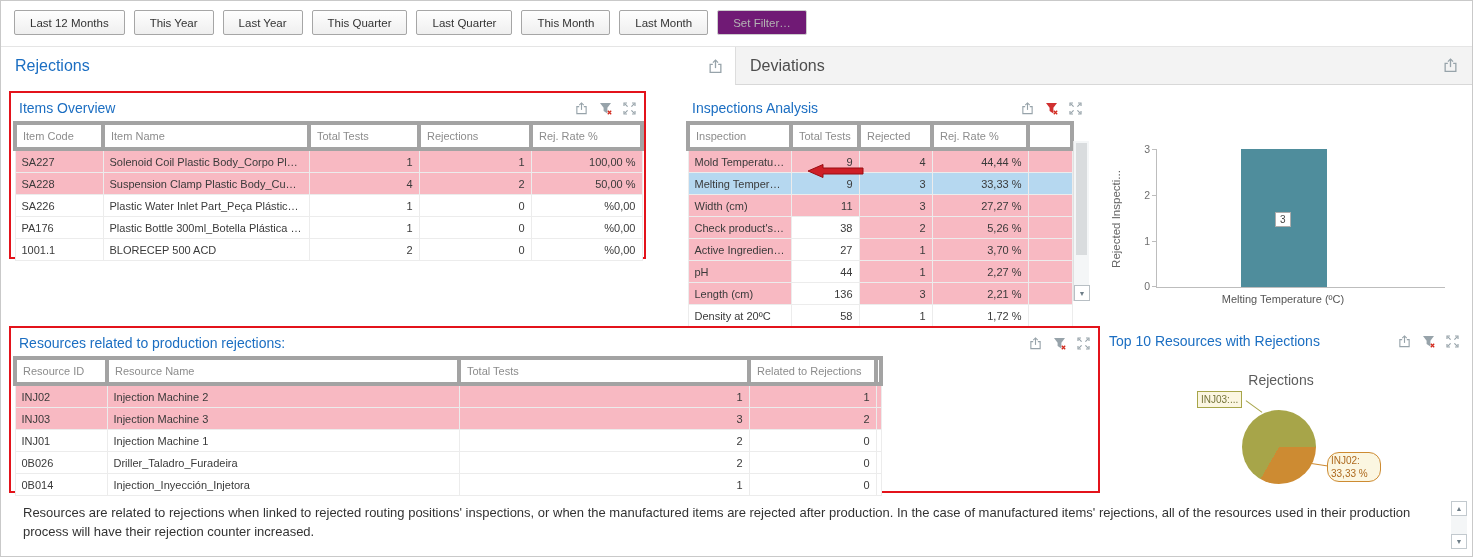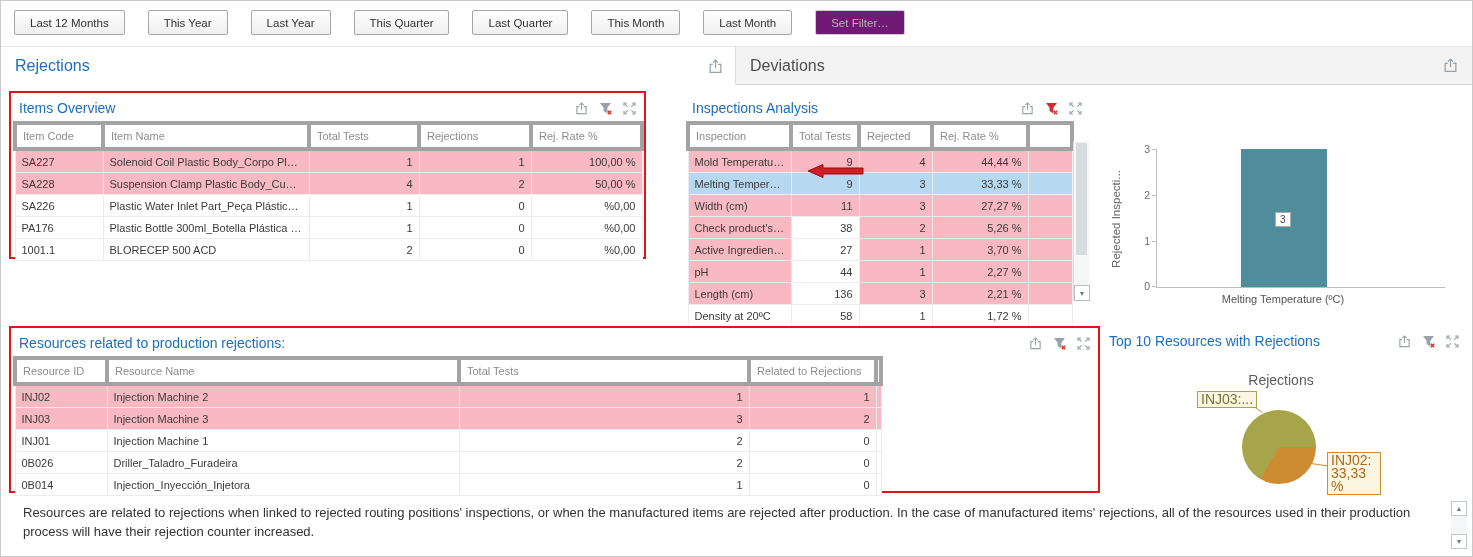--- a/index.html
+++ b/index.html
@@ -1,19 +1,19 @@
 <!DOCTYPE html>
 <html><head>
 <meta charset="utf-8">
 <style>
   html,body { margin:0; padding:0; background:#e9e9e9; font-family:"Liberation Sans", sans-serif; }
   .screen { position:relative; width:1473px; height:557px; background:#fff; border:1px solid #c9c9c9; box-sizing:border-box; overflow:hidden; }
 
   
-  .toolbar { position:absolute; left:13px; top:9px; display:flex; gap:23px; }
+  .toolbar { position:absolute; left:13px; top:9px; display:flex; gap:9px; }
   .tb-btn { height:25px; padding:0 15px; font-family:"Liberation Sans",sans-serif; font-size:11.5px; color:#333;
             background:linear-gradient(#fefefe,#efefef); border:1px solid #a6a6a6; border-radius:2px;
             display:flex; align-items:center; white-space:nowrap; cursor:pointer; }
   .tb-btn.disabled { color:#b4b4b4; border-color:#cccccc; background:#701a75; }
   .hline { position:absolute; top:45px; left:0; right:0; border-top:1px solid #e5e5e5; }
 
   
   .tabrow { position:absolute; top:46px; left:0; right:0; height:38px; display:flex; }
   .tab-left { width:734px; display:flex; align-items:center; padding:0 12px 0 14px; box-sizing:border-box; background:#fff; }
   .tab-right { flex:1; display:flex; align-items:center; padding:0 14px; background:#f3f3f3;
@@ -60,23 +60,23 @@
   .ytick { position:absolute; left:-24px; width:17px; text-align:right; font-size:10.5px; color:#6f6f6f; }
   .tmark { position:absolute; left:-5px; width:5px; height:1px; background:#bdbdbd; }
   .bar { position:absolute; left:84px; bottom:0; width:86px; cursor:pointer; }
   .bar-label { position:absolute; left:118px; bottom:60px; background:#fff; border:1px solid #adadad;
                font-size:10px; color:#444; padding:0 4px; line-height:13px; }
   .x-cat { position:absolute; left:37px; top:200px; width:290px; text-align:center; font-size:11px; color:#555; }
 
   
   .pie-title { position:absolute; left:110px; top:46px; width:140px; text-align:center; font-size:14px; color:#5c5c5c; }
   .pie { position:absolute; left:141px; top:84px; width:74px; height:74px; border-radius:50%; cursor:pointer; }
-  .pie-label { position:absolute; font-size:14px; padding:1px 3px; background:#fbf6e1; border:1px solid; line-height:13px; }
+  .pie-label { position:absolute; font-size:10px; padding:1px 3px; background:#fbf6e1; border:1px solid; line-height:13px; }
   .lab-a { left:96px; top:65px; border-color:#a7a549; color:#75743a; white-space:nowrap; }
-  .lab-b { left:226px; top:126px; border-color:#cd8b32; color:#ad691e; width:46px; }
+  .lab-b { left:226px; top:126px; border-color:#cd8b32; color:#ad691e; width:46px;border-radius:12px; }
   .leader-a { position:absolute; left:143px; top:80px; width:20px; height:1px; background:#a7a549; transform:rotate(36deg); }
   .leader-b { position:absolute; left:207px; top:138px; width:20px; height:1px; background:#cd8b32; transform:rotate(8deg); }
 
   
   .note { position:absolute; left:10px; top:497px; width:1428px; padding:6px 12px; box-sizing:border-box;
           font-size:13px; line-height:1.45; color:#333; }
   .note-scroll { position:absolute; right:5px; top:500px; width:16px; height:48px; background:#f4f6f7; }
   .nbtn { position:absolute; left:0; width:16px; height:15px; background:#fff; border:1px solid #c2c9ce; box-sizing:border-box;
           color:#6e7e88; font-size:7px; display:flex; align-items:center; justify-content:center; cursor:pointer; }
 </style>

